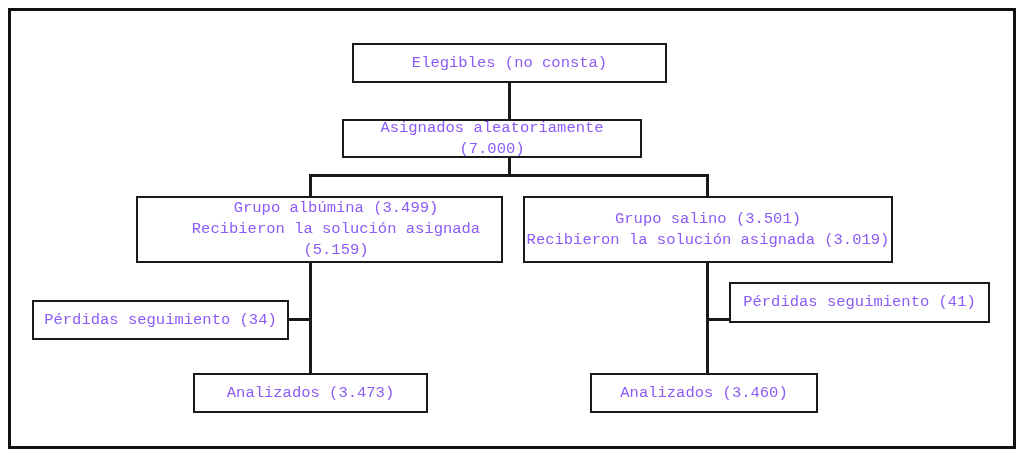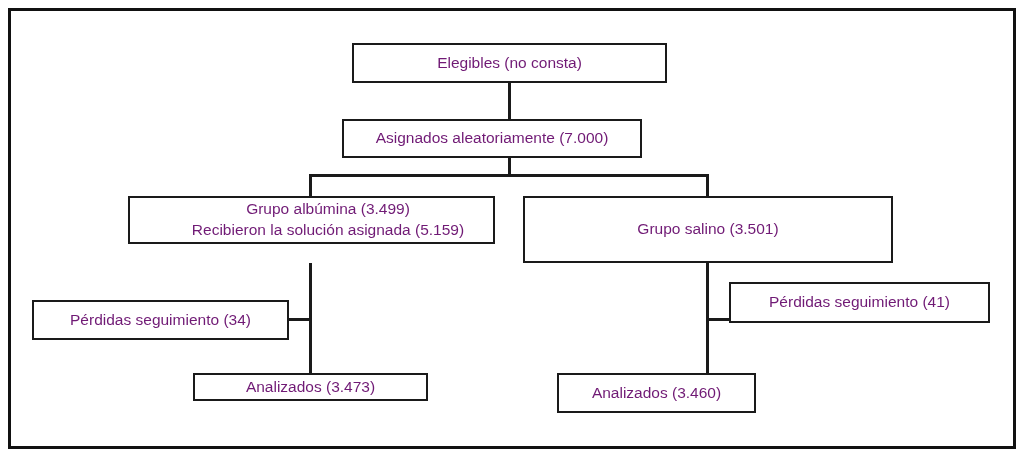--- a/index.html
+++ b/index.html
@@ -5,22 +5,22 @@
   html, body {
     margin: 0;
     padding: 0;
     background: #ffffff;
   }
   #canvas {
     position: relative;
     width: 1024px;
     height: 459px;
     background: #ffffff;
-    font-family: Liberation Sans, sans-serif;
-    color: #701a75;
+    font-family: Liberation Mono, monospace;
+    color: #8b5cf6;
     overflow: hidden;
     border-radius: 24px;
   }
   .frame {
     position: absolute;
     left: 8px;
     top: 8px;
     width: 1008px;
     height: 441px;
     border: 3px solid #111111;
@@ -42,26 +42,26 @@
     z-index: 2;
   }
   .edge {
     position: absolute;
     background: #1a1a1a;
     z-index: 1;
   }
   
   #box-eligible          { left: 352px; top: 43px;  width: 315px; height: 40px; }
   #box-randomized        { left: 342px; top: 119px; width: 300px; height: 39px; }
-  #box-albumin-group     { left: 128px; top: 196px; width: 367px; height: 48px; padding-left: 33px; }
+  #box-albumin-group     { left: 136px; top: 196px; width: 367px; height: 67px; padding-left: 33px; }
   #box-saline-group      { left: 523px; top: 196px; width: 370px; height: 67px; }
   #box-albumin-lost      { left: 32px;  top: 300px; width: 257px; height: 40px; }
   #box-saline-lost       { left: 729px; top: 282px; width: 261px; height: 41px; }
-  #box-albumin-analyzed  { left: 193px; top: 373px; width: 235px; height: 28px; }
-  #box-saline-analyzed   { left: 557px; top: 373px; width: 199px; height: 40px; }
+  #box-albumin-analyzed  { left: 193px; top: 373px; width: 235px; height: 40px; }
+  #box-saline-analyzed   { left: 590px; top: 373px; width: 228px; height: 40px; }
   
   #edge-elig-rand        { left: 508px; top: 83px;  width: 3px;   height: 36px; }
   #edge-rand-split       { left: 508px; top: 157px; width: 3px;   height: 19px; }
   #edge-split-h          { left: 309px; top: 174px; width: 400px; height: 3px; }
   #edge-split-left       { left: 309px; top: 174px; width: 3px;   height: 22px; }
   #edge-split-right      { left: 706px; top: 174px; width: 3px;   height: 22px; }
   #edge-albumin-down     { left: 309px; top: 263px; width: 3px;   height: 110px; }
   #edge-saline-down      { left: 706px; top: 263px; width: 3px;   height: 110px; }
   #edge-albumin-lost-h   { left: 288px; top: 318px; width: 22px;  height: 3px; }
   #edge-saline-lost-h    { left: 708px; top: 318px; width: 22px;  height: 3px; }
@@ -91,20 +91,21 @@
     <span>Asignados aleatoriamente (7.000)</span>
   </div>
 
   <div class="node" id="box-albumin-group">
     <span>Grupo albúmina (3.499)</span>
     <span>Recibieron la solución asignada (5.159)</span>
   </div>
 
   <div class="node" id="box-saline-group">
     <span>Grupo salino (3.501)</span>
+    <span>Recibieron la solución asignada (3.019)</span>
   </div>
 
   <div class="node" id="box-albumin-lost">
     <span>Pérdidas seguimiento (34)</span>
   </div>
 
   <div class="node" id="box-saline-lost">
     <span>Pérdidas seguimiento (41)</span>
   </div>
 

